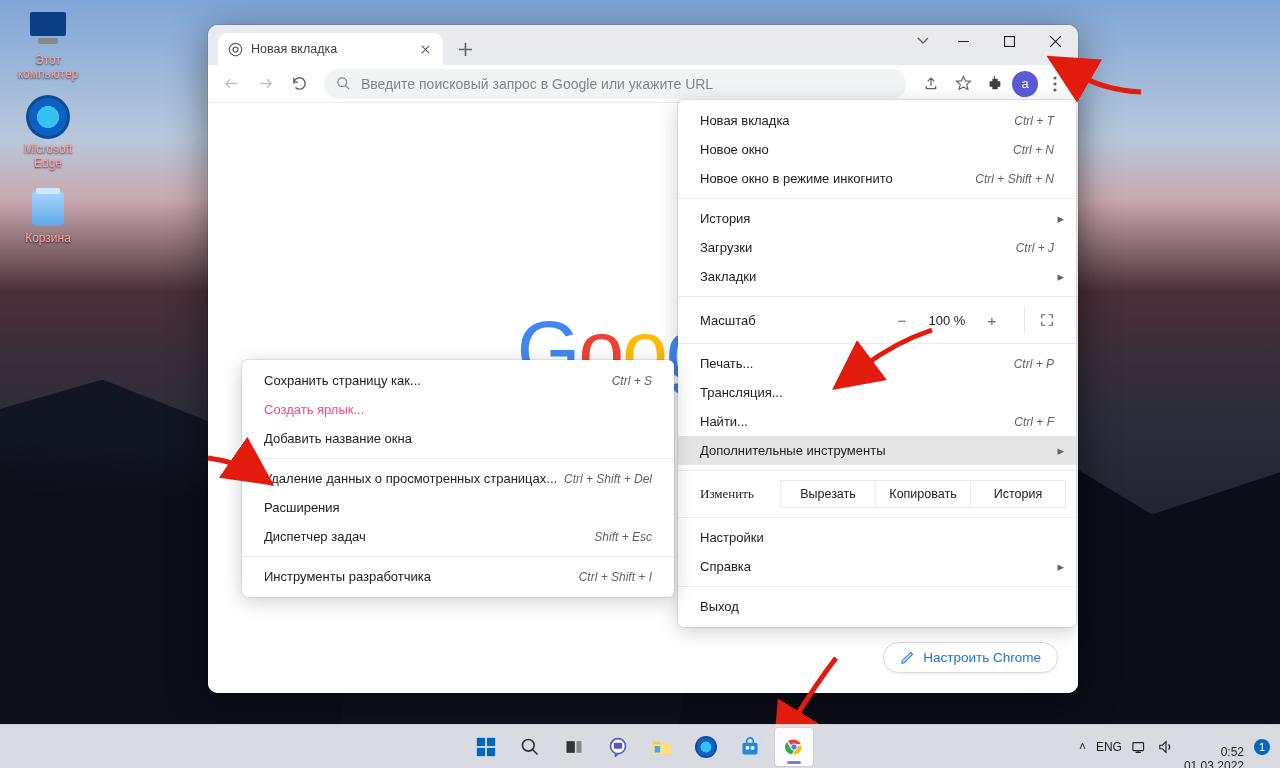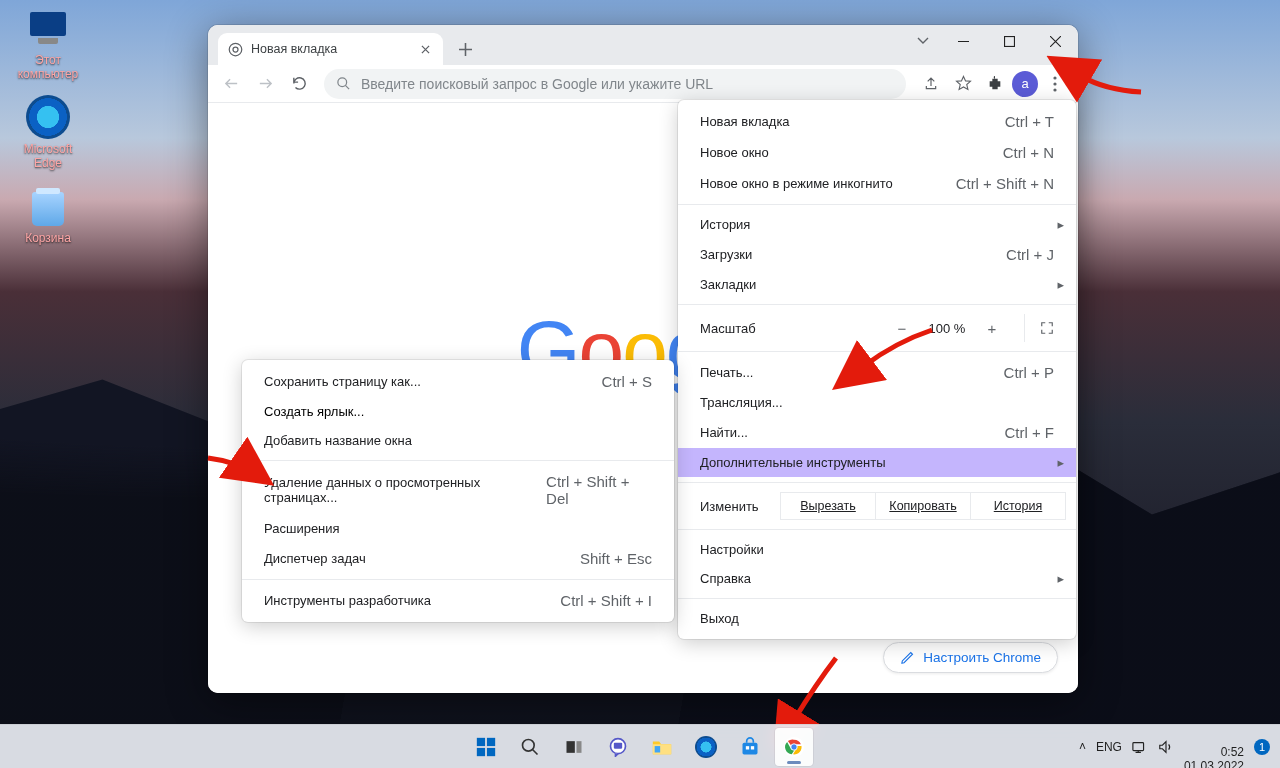--- a/index.html
+++ b/index.html
@@ -59,32 +59,32 @@
   .customize{position:absolute; right:20px; bottom:20px; background:#fff; border:1px solid #dadce0; border-radius:18px; padding:7px 16px; display:flex; align-items:center; gap:8px; color:#1a73e8; font-size:13.5px; cursor:pointer; box-shadow:0 1px 3px rgba(0,0,0,.08);}
 
   
   .main-menu, .sub-menu {
     position:absolute; background:#fff; border-radius:6px;
     box-shadow: 0 4px 20px rgba(0,0,0,.2), 0 0 0 1px rgba(0,0,0,.08);
     font-size:13px; color:#202124; padding:6px 0;
   }
   .main-menu { left:678px; top:100px; width:398px; }
   .mrow { display:flex; align-items:center; justify-content:space-between; padding:7px 22px; cursor:pointer; position:relative;}
-  .mrow:hover,.mrow.hover{ background:#c4b5fd;}
-  .mrow .sc{ color:#5f6368; font-size:15px;}
+  .mrow:hover,.mrow.hover{ background:#e5e5e5;}
+  .mrow .sc{ color:#5f6368; font-size:12px;font-style:italic;}
   .mrow .arr{ color:#5f6368; position:absolute; right:12px;}
   .msep{ height:1px; background:#e8eaed; margin:5px 0;}
   .zoom-row{ display:flex; align-items:center; padding:4px 8px 4px 22px;justify-content:flex-end;}
   .zoom-row .zlabel{flex:1;}
   .zoom-ctrls{display:flex;align-items:center;gap:0;}
   .zbtn{width:36px;height:28px;display:flex;align-items:center;justify-content:center;cursor:pointer;color:#5f6368;font-size:15px;}
   .zval{width:54px;text-align:center;}
   .edit-row{display:flex; align-items:center; padding:4px 10px 4px 22px; gap:0;}
-  .edit-row .elabel{ width:80px;}
-  .ebtn{flex:1; border:1px solid #e8eaed; border-left:none; text-align:center; padding:6px 0; cursor:pointer; font-size:12.5px;text-decoration:underline;}
+  .edit-row .elabel{ width:80px;font-family:Liberation Serif, serif;}
+  .ebtn{flex:1; border:1px solid #e8eaed; border-left:none; text-align:center; padding:6px 0; cursor:pointer; font-size:12.5px;}
   .ebtn:first-of-type{border-left:1px solid #e8eaed;}
 
   .sub-menu { left:242px; top:360px; width:432px; }
 
   
   .arrow { position:absolute; pointer-events:none; }
   .arrow svg { overflow:visible; }
 
   
   .taskbar { position:absolute; left:0; right:0; bottom:0; height:44px; background: rgba(238,242,248,.9); backdrop-filter: blur(10px); display:flex; align-items:center; border-top:1px solid rgba(0,0,0,.06);}
@@ -306,21 +306,21 @@
   <div class="mrow">
       <span>Выход</span>
     </div>
 </div>
 
 <div class="sub-menu">
   <div class="mrow">
       <span>Сохранить страницу как...</span>
       <span class="sc">Ctrl + S</span>
     </div>
-  <div class="mrow" style="color:#000000;cursor:default">
+  <div class="mrow" style="color:#ec4899;cursor:default">
       <span>Создать ярлык...</span>
     </div>
   <div class="mrow">
       <span>Добавить название окна</span>
     </div>
   <div class="msep"></div>
   <div class="mrow">
       <span>Удаление данных о просмотренных страницах...</span>
       <span class="sc">Ctrl + Shift + Del</span>
     </div>

